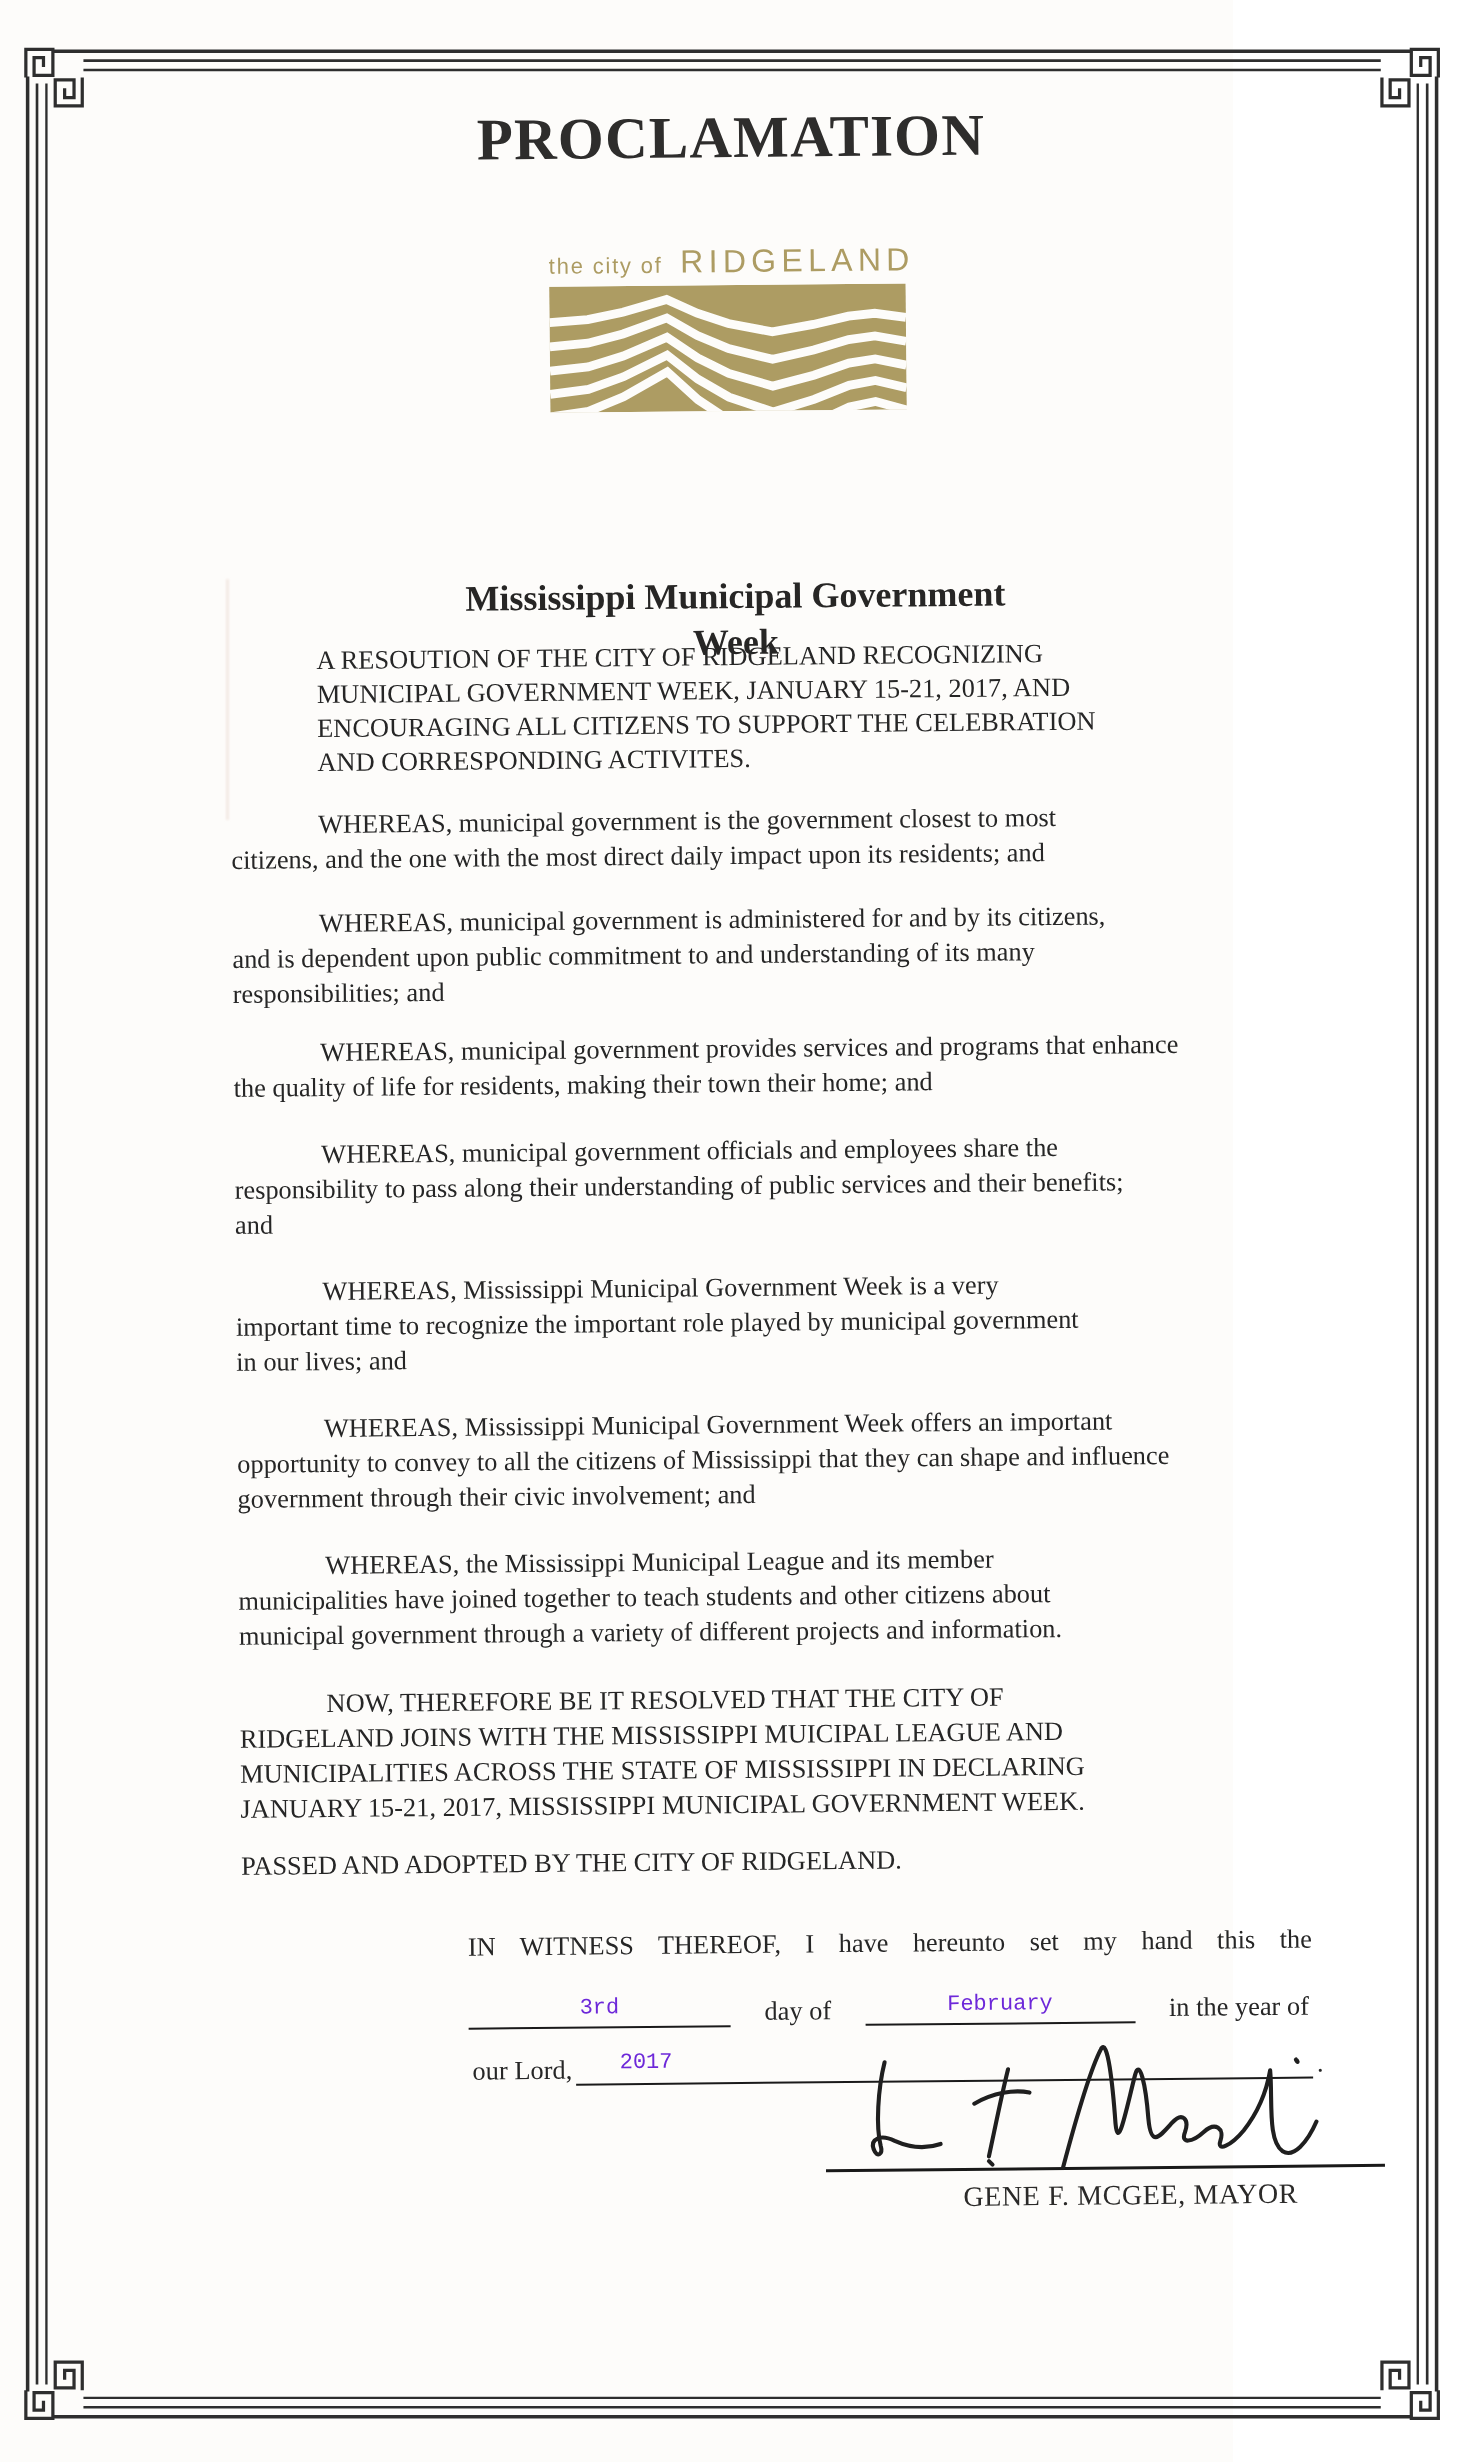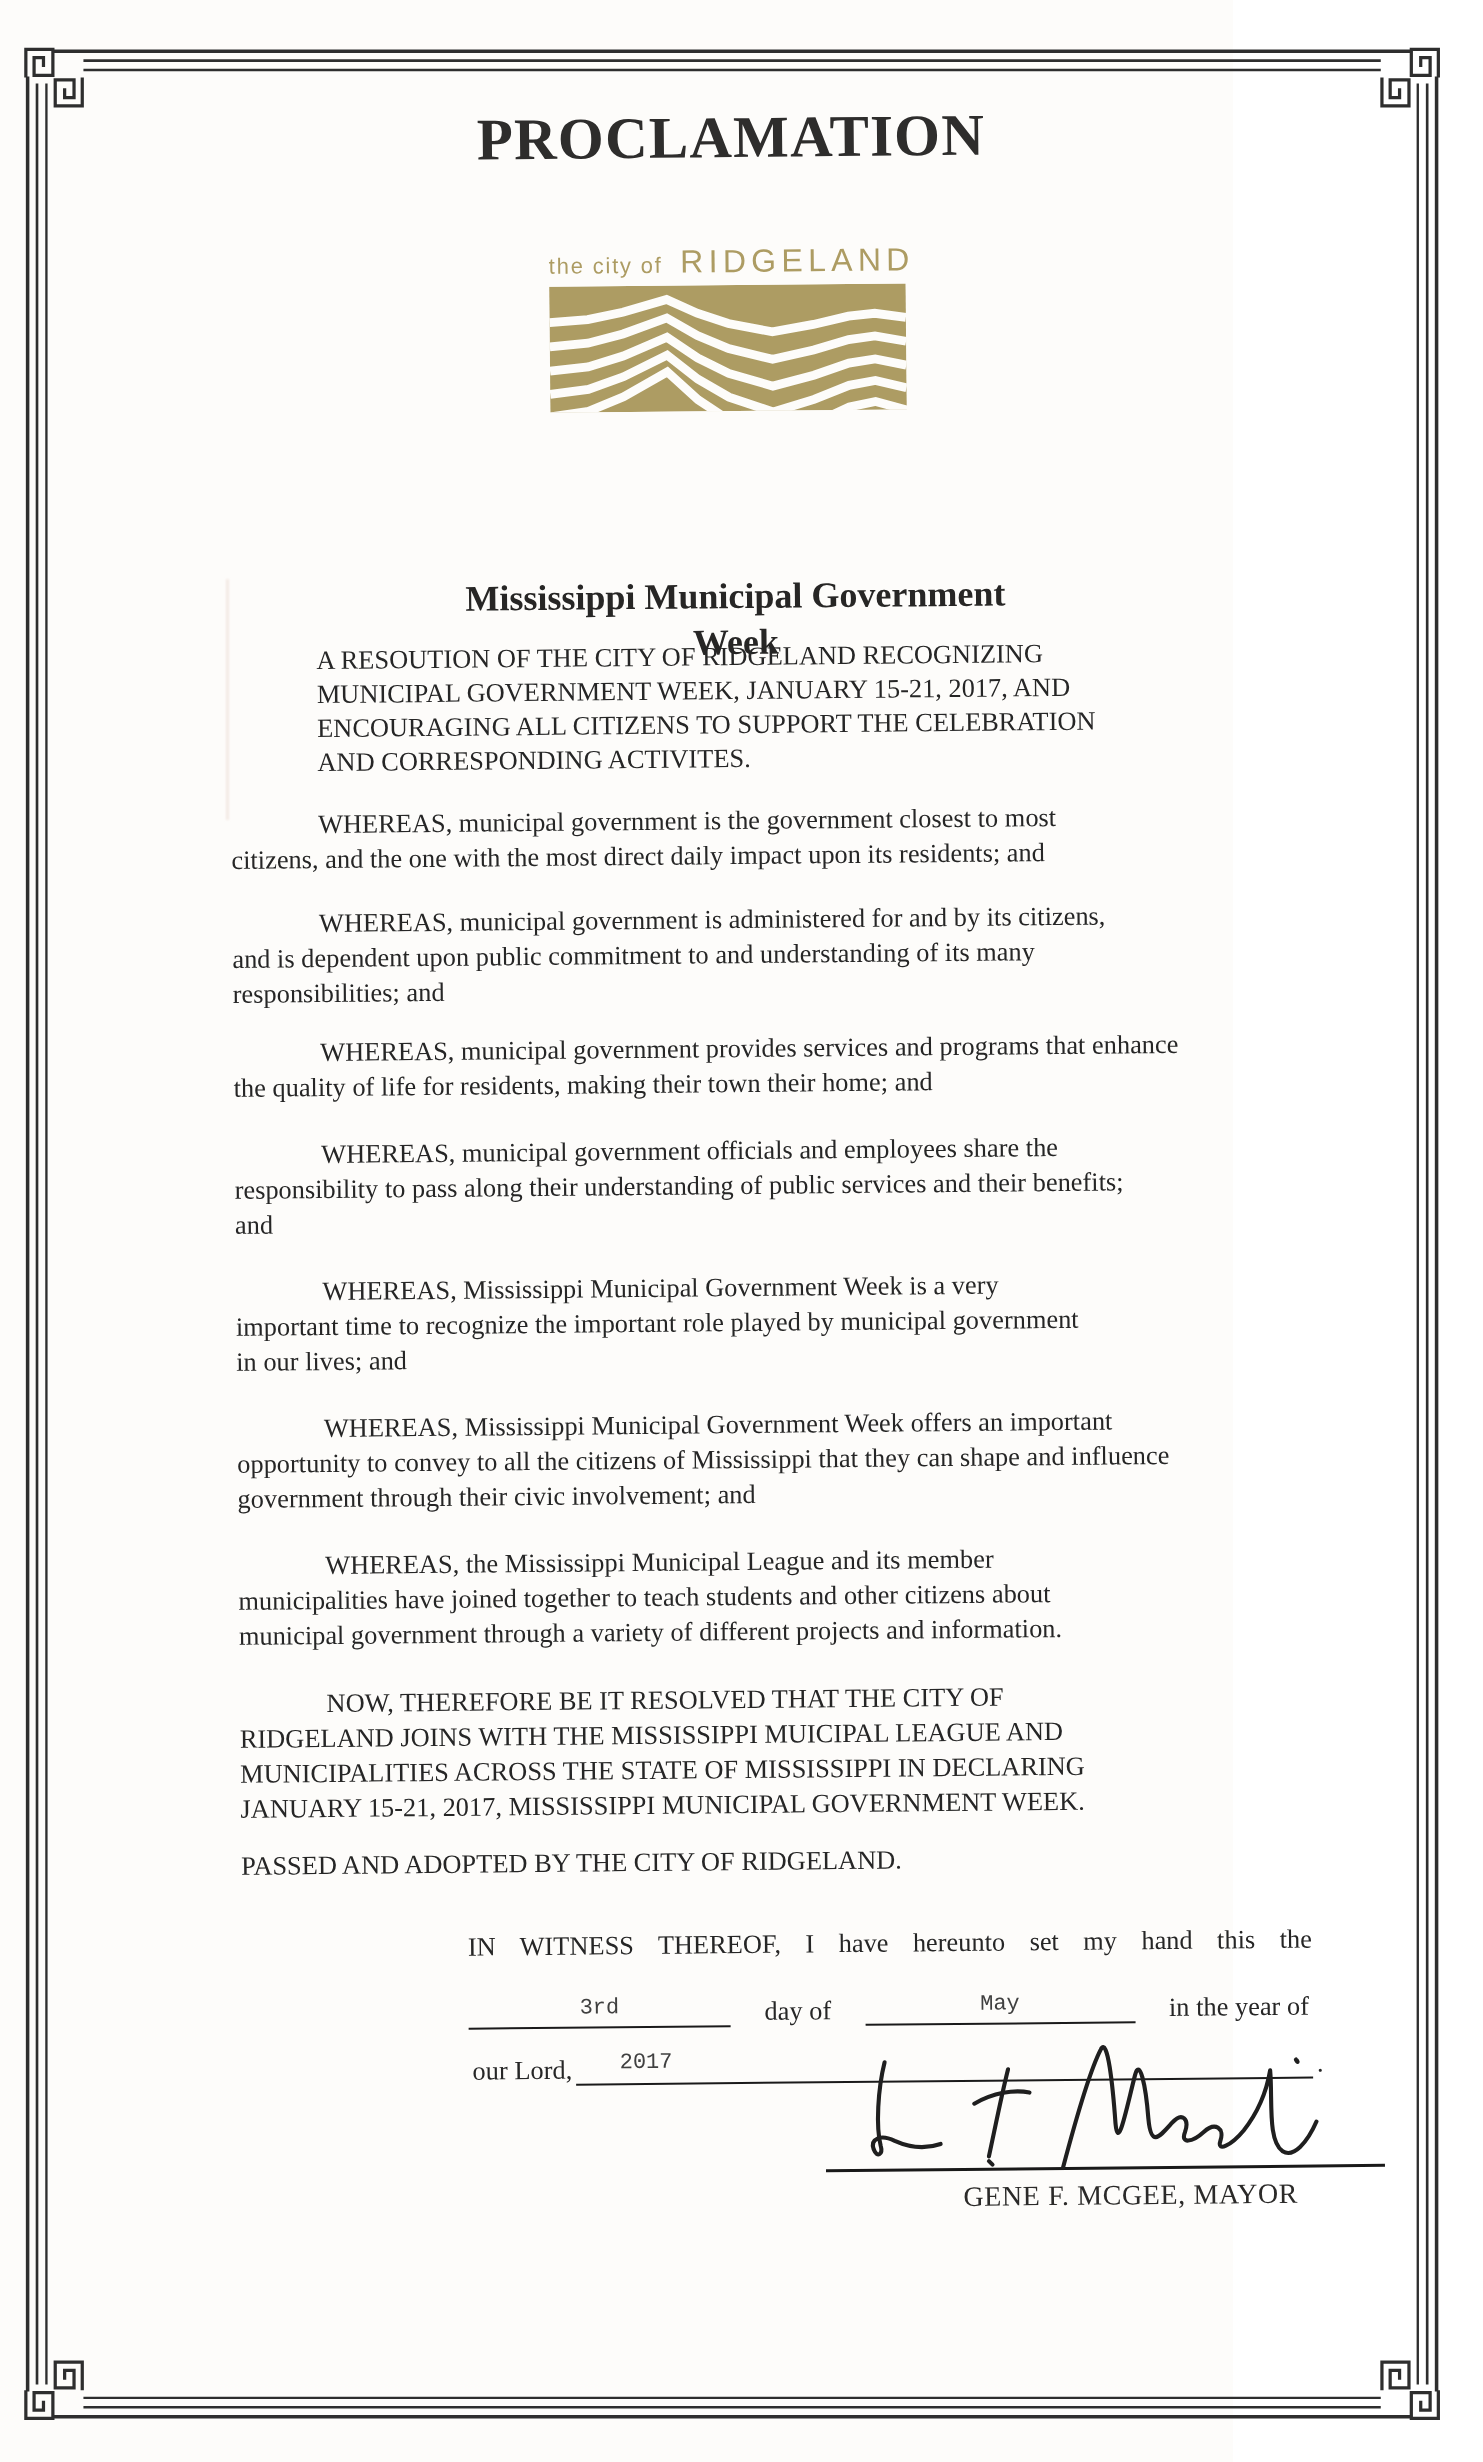--- a/index.html
+++ b/index.html
@@ -70,21 +70,21 @@
 
   .fill-row { position:absolute; display:flex; align-items:flex-end; }
   .fill-row .w { font-size:26.4px; white-space:nowrap; padding:0 3.5px 0 3.5px; }
   .blank {
     border-bottom:2.9px solid #1a1a1a;
     display:flex; align-items:flex-end; justify-content:center;
     height:31px;
   }
   .fill-val {
     font-family:"Liberation Mono","DejaVu Sans Mono",monospace;
-    font-size:22px; color:#404040; margin-bottom:5.9px; white-space:nowrap;
+    font-size:22px; color:#6d28d9; margin-bottom:5.9px; white-space:nowrap;
   }
   #fill-row-1 { left:461px; top:1996px; width:844px; justify-content:space-between; }
   #blank-day { width:262px; }
   #blank-month { width:270px; }
   #fill-row-2 { left:461px; top:2053px; width:858px; }
   #blank-year { flex:1 1 auto; justify-content:flex-start; }
   #blank-year .fill-val { margin-left:44px; margin-bottom:8.2px; }
 
   #sig-layer { position:absolute; inset:0; pointer-events:none; }
   .sig-line {
@@ -223,21 +223,21 @@
     <div class="passed-line">PASSED AND ADOPTED BY THE CITY OF RIDGELAND.</div>
 
     <div class="witness-intro">IN WITNESS THEREOF, I have hereunto set my hand this the</div>
 
     <div class="fill-row" id="fill-row-1">
       <div class="blank" id="blank-day">
         <span class="fill-val">3rd</span>
       </div>
       <span class="w">day of</span>
       <div class="blank" id="blank-month">
-        <span class="fill-val">May</span>
+        <span class="fill-val">February</span>
       </div>
       <span class="w">in the year of</span>
     </div>
 
     <div class="fill-row" id="fill-row-2">
       <span class="w">our Lord,</span>
       <div class="blank" id="blank-year">
         <span class="fill-val">2017</span>
       </div>
       <span class="w">.</span>

